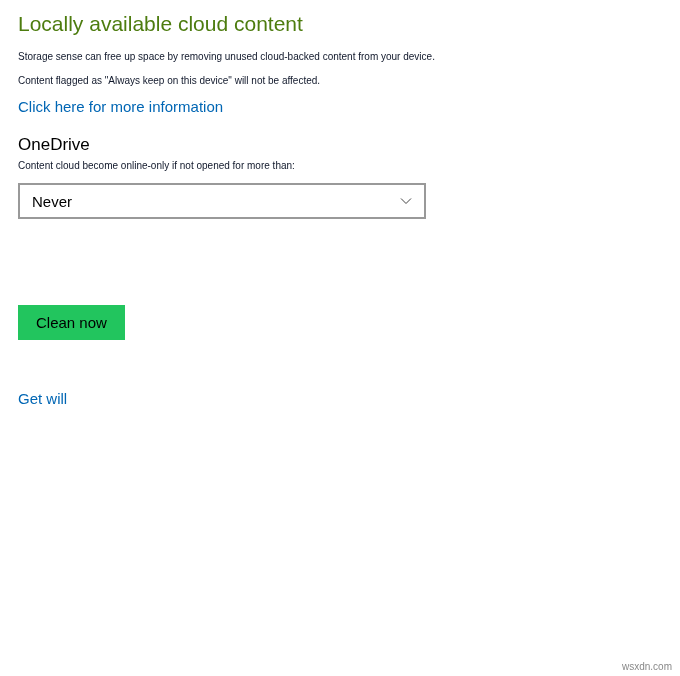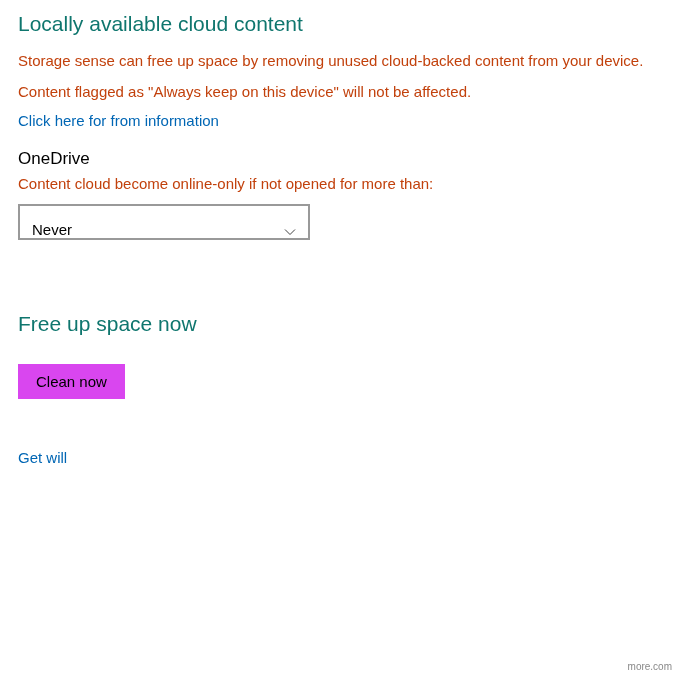--- a/index.html
+++ b/index.html
@@ -14,69 +14,69 @@
       background: #fff;
       width: 680px;
       height: 676px;
       padding: 12px 18px;
       position: relative;
     }
     .section-heading {
       font-size: 21px;
       font-weight: 400;
       margin-bottom: 14px;
-      color: #0f766e;
+      color: #4d7c0f;
     }
     .body-text {
-      font-size: 15px;
+      font-size: 10px;
       line-height: 1.4;
-      color: #c2410c;
+      color: #0f172a;
       margin-bottom: 10px;
       max-width: 640px;
     }
     .link {
       color: #0066b4;
       text-decoration: none;
       cursor: pointer;
       display: inline-block;
     }
     .link-block {
       margin-bottom: 20px;
     }
     .subheading {
       font-size: 17px;
       font-weight: 400;
       margin-top: 12px;
       margin-bottom: 4px;
     }
     .select-box {
-      width: 292px;
+      width: 408px;
       height: 36px;
       border: 2px solid #999;
       background: #fff;
       display: flex;
-      align-items: flex-end;
+      align-items: center;
       justify-content: space-between;
       padding: 0 12px;
       margin-top: 10px;
       cursor: pointer;
       font-size: 15px;
     }
     .chevron {
       width: 12px;
       height: 12px;
     }
     .section-gap {
       margin-top: 72px;
     }
     .section-gap-help {
       margin-top: 50px;
     }
     .button {
-      background: #d946ef;
+      background: #22c55e;
       border: none;
       padding: 9px 18px;
       font-size: 15px;
       font-family: inherit;
       cursor: pointer;
       margin-top: 14px;
     }
     .watermark {
       position: absolute;
       bottom: 4px;
@@ -85,35 +85,34 @@
       color: #888;
     }
   </style>
 </head>
 <body>
 
 <h2 class="section-heading">Locally available cloud content</h2>
 <p class="body-text">Storage sense can free up space by removing unused cloud-backed content from your device.</p>
 <p class="body-text">Content flagged as "Always keep on this device" will not be affected.</p>
 <div class="link-block">
-  <a class="link">Click here for from information</a>
+  <a class="link">Click here for more information</a>
 </div>
 
 <div class="subheading">OneDrive</div>
 <p class="body-text" style="margin-bottom:0">Content cloud become online-only if not opened for more than:</p>
 
 <div class="select-box">
   <span>Never</span>
   <svg class="chevron" viewBox="0 0 12 12">
     <path d="M1 3.5 L6 8.5 L11 3.5" stroke="#444" stroke-width="1" fill="none"></path>
   </svg>
 </div>
 
 <div class="section-gap">
-  <h2 class="section-heading">Free up space now</h2>
   <button class="button">Clean now</button>
 </div>
 
 <div class="section-gap-help">
   <a class="link">Get will</a>
 </div>
 
-<div class="watermark">more.com</div>
+<div class="watermark">wsxdn.com</div>
 
 </body></html>

